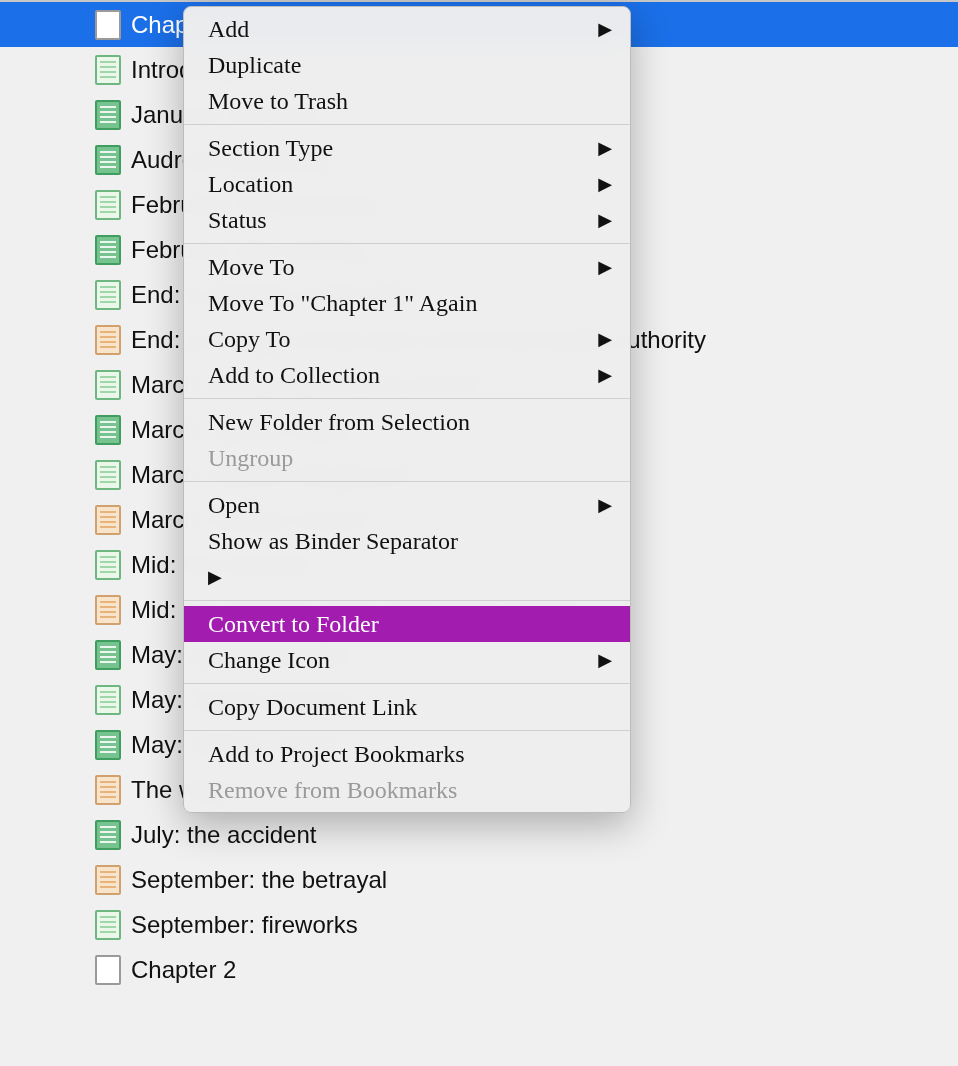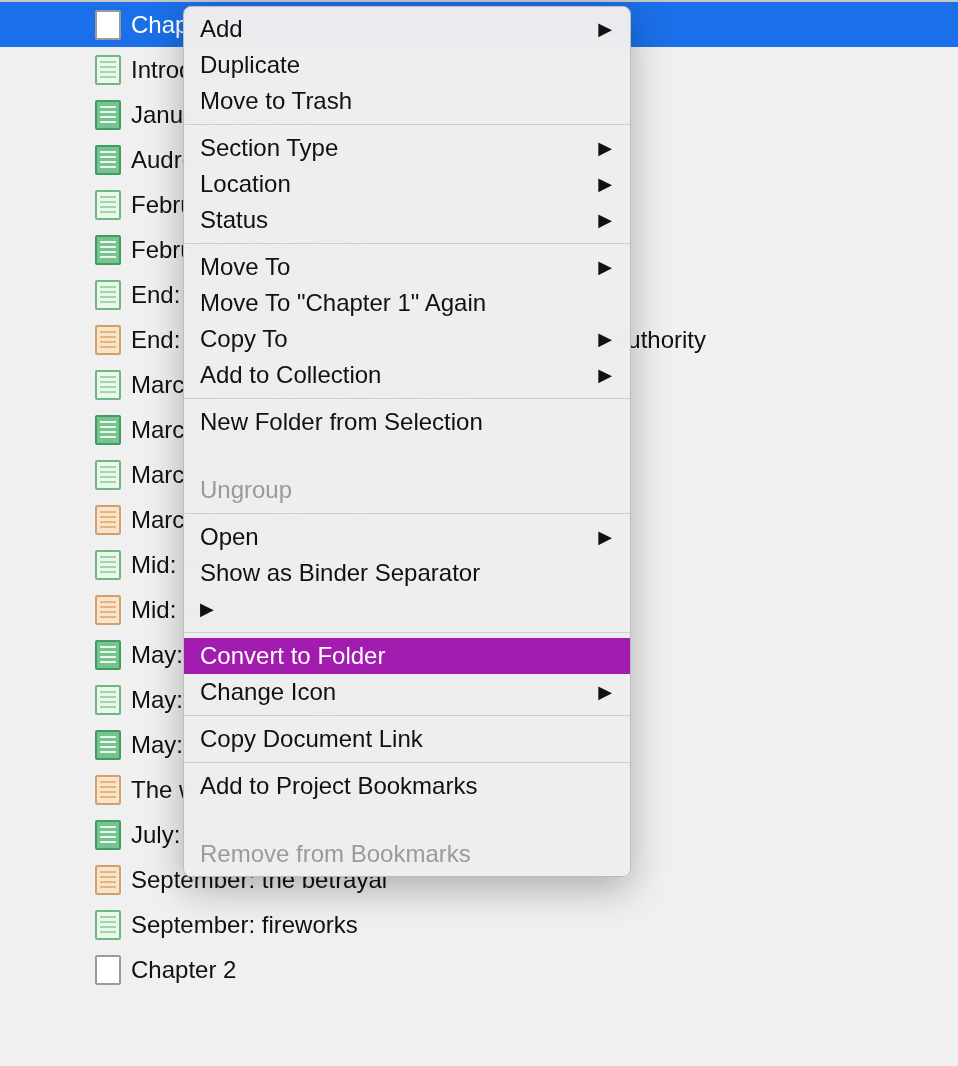--- a/index.html
+++ b/index.html
@@ -40,23 +40,23 @@
   .ctx {
     position: absolute; left: 183px; top: 6px; width: 448px;
     background: rgba(238,238,238,0.98);
     border: 1px solid #bcbcbc; border-radius: 8px;
     box-shadow: 0 12px 38px rgba(0,0,0,0.28);
     font-size: 24px; padding: 4px 0;
     backdrop-filter: blur(10px);
   }
   .ctx-item {
     display:flex; align-items:center; justify-content: space-between;
-    height: 36px; padding: 0 18px 0 16px; color:#111;
+    height: 36px; padding: 0 18px 0 24px; color:#111;font-family:Liberation Serif, serif;
   }
-  .ctx-item.disabled { color:#9a9a9a;margin-top:32px; }
+  .ctx-item.disabled { color:#9a9a9a; }
   .ctx-item.highlight { background:#a21caf; color:#fff; }
   .ctx-item .chev { font-size: 18px; color:#111; }
   .ctx-sep { height:1px; background:#cfcfcf; margin: 5px 0; }
 </style>
 </head>
 <body>
 
 <div class="top-rule"></div>
 
 <div class="list" id="list-root">

